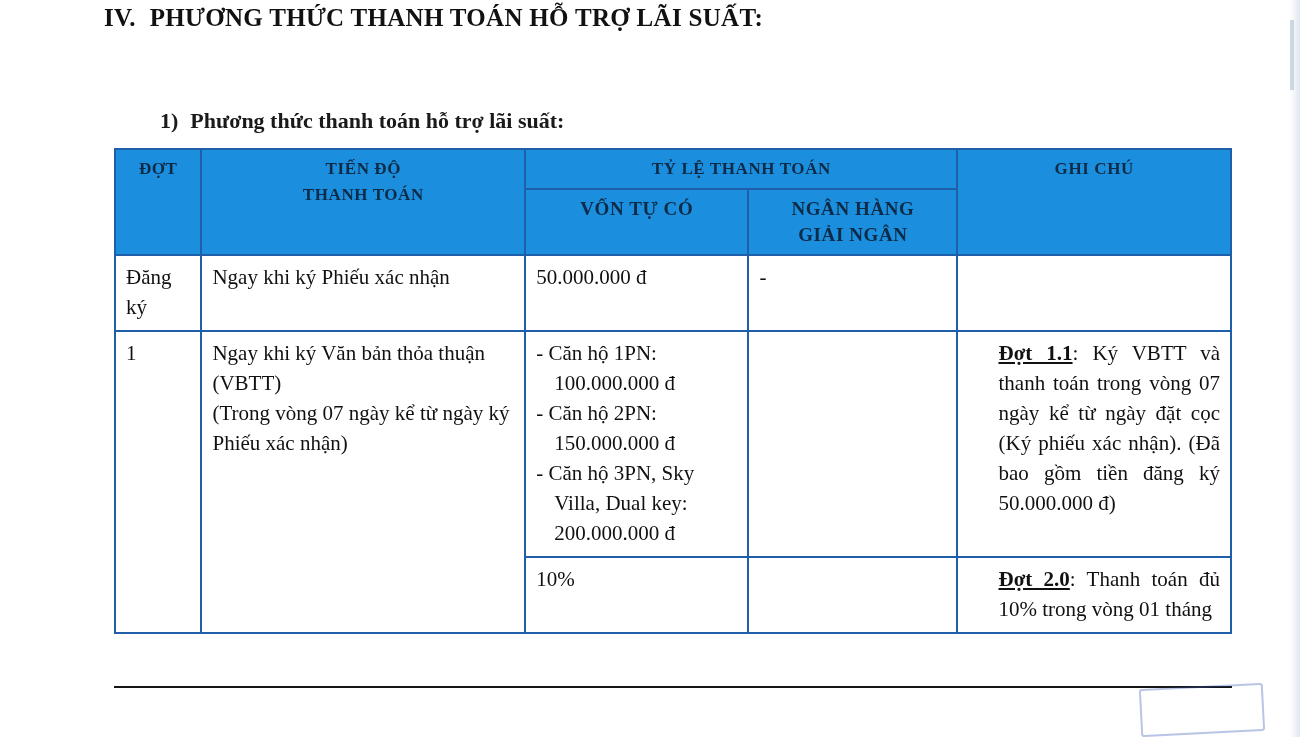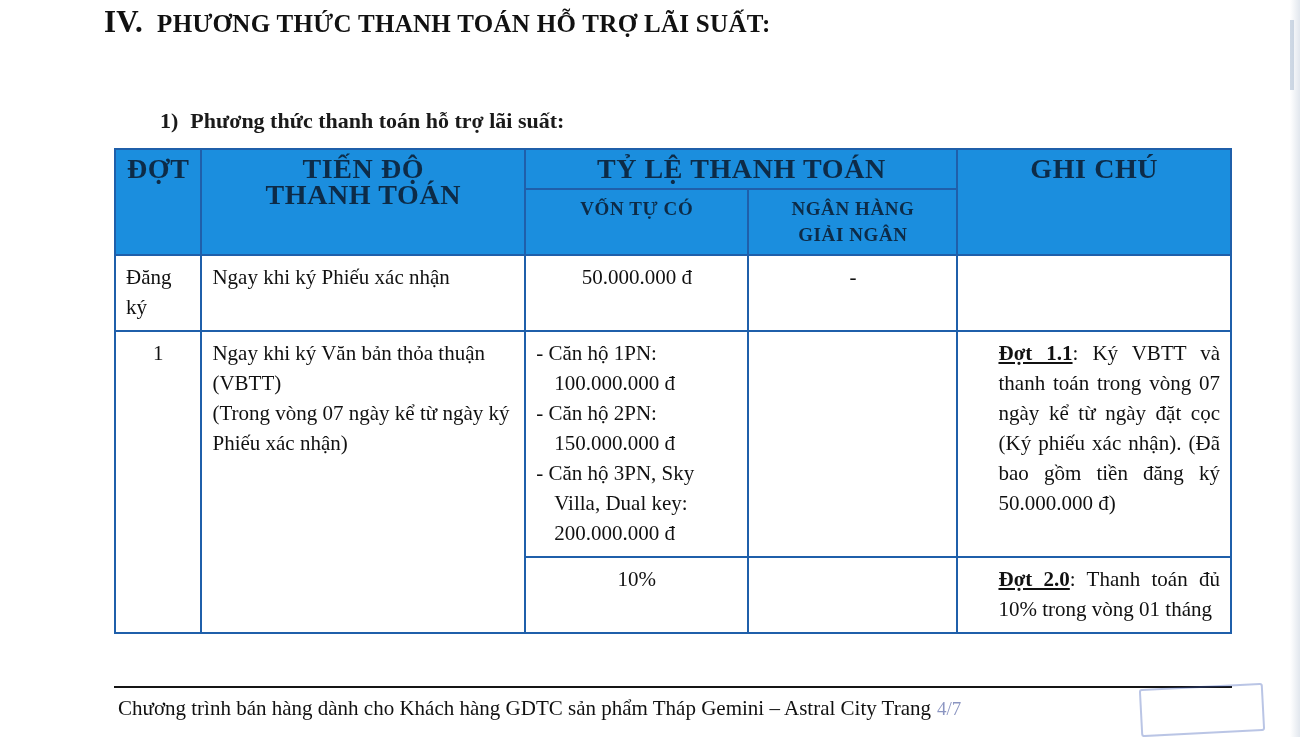--- a/index.html
+++ b/index.html
@@ -29,21 +29,21 @@
     top: 4px;
     display: flex;
     align-items: baseline;
     gap: 14px;
     font-weight: bold;
     font-size: 25px;
     letter-spacing: 0.3px;
     color: #111;
   }
   .section-heading .numeral {
-    font-size: 31px;
+    font-size: 25px;
     font-weight: bold;
   }
   .section-heading .title {
     font-size: 25px;
     font-weight: bold;
   }
 
   .intro {
     position: absolute;
     left: 163px;
@@ -81,41 +81,41 @@
   table.payment td {
     border: 2px solid #1f5faa;
     vertical-align: top;
   }
   thead th {
     background: #1b8ede;
     color: #0d2b47;
     font-weight: bold;
     text-align: center;
     vertical-align: middle;
-    font-size: 28px;
+    font-size: 17px;
     letter-spacing: 0.6px;
     line-height: 26px;
     padding: 6px 4px;
   }
   thead th.small {
     font-size: 19px;
   }
   .col-dot { width: 86px; }
   .col-tiendo { width: 322px; }
   .col-von { width: 222px; }
   .col-nh { width: 208px; }
   .col-ghichu { width: 272px; }
 
   tbody td {
     font-size: 21px;
     line-height: 30px;
     padding: 6px 10px 8px 10px;
     color: #111;
   }
-  td.center { text-align: center; vertical-align: middle; border-radius: 24px; }
+  td.center { text-align: left; vertical-align: middle; border-radius: 24px; }
   td.middle { vertical-align: middle; }
   td.justify { text-align: justify; text-justify: inter-word; padding-left: 40px; }
   .row-dot { text-align: left; padding-left: 10px; border-radius: 21px; }
 
   .cell-lines div { white-space: pre-wrap; }
   .indent { display: block; padding-left: 18px; }
   .note-title { font-weight: bold; text-decoration: underline; }
 
   
   .footer {
@@ -242,20 +242,17 @@
           <td></td>
           <td class="justify">
             <span class="note-title">Đợt 2.0</span><span>: Thanh toán đủ 10% trong vòng 01 tháng</span>
           </td>
         </tr>
       </tbody>
     </table>
   </div>
 
   <div class="footer-rule"></div>
-  <div class="footer">
-    <span>Chương trình bán hàng dành cho Khách hàng GDTC sản phẩm Tháp Gemini – Astral City Trang</span><span class="pageno">4/7</span>
-  </div>
 
   <div class="stamp"></div>
   <div class="scan-mark"></div>
   <div class="scan-edge"></div>
 </div>
 
 </body></html>

